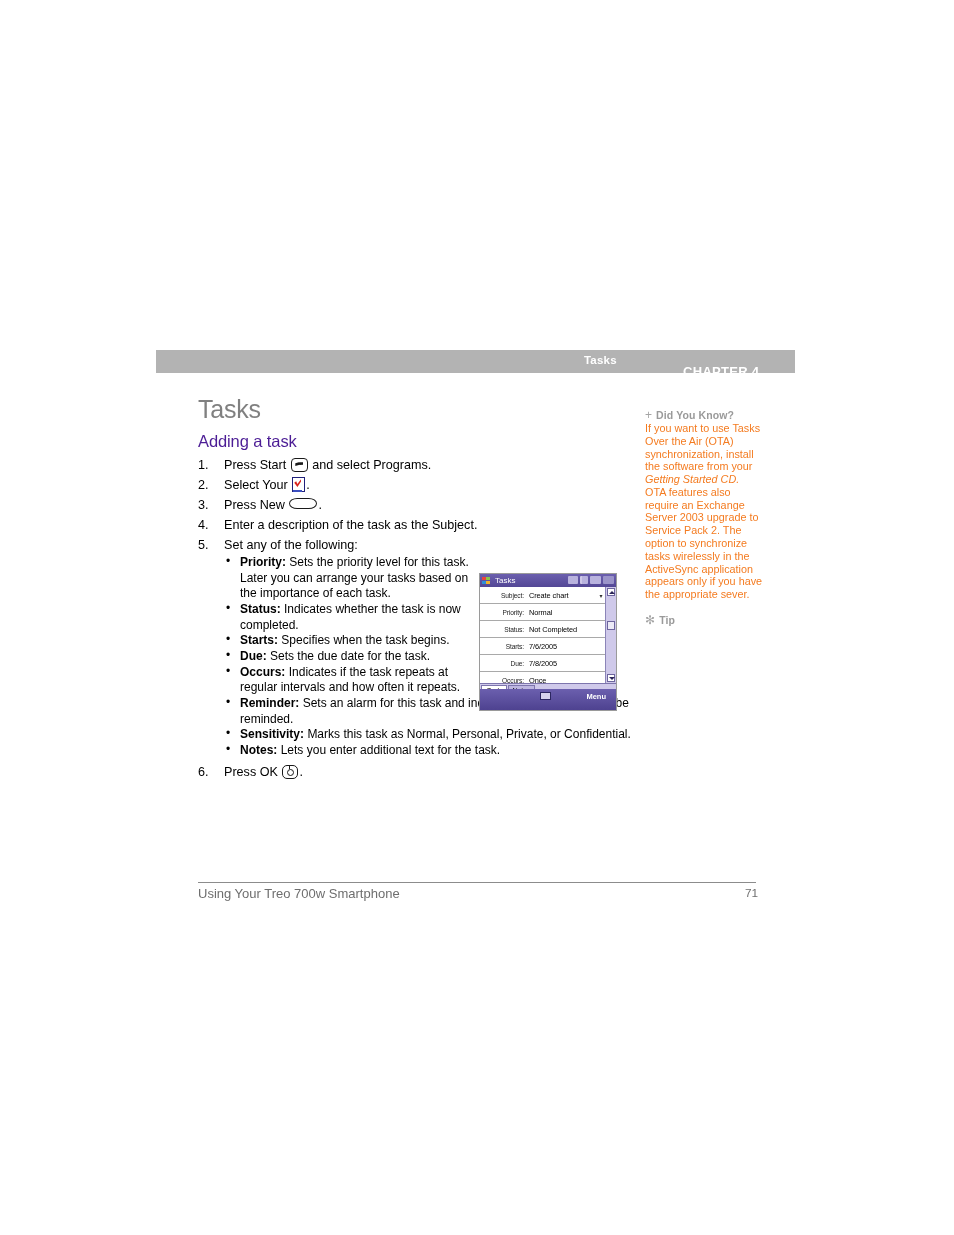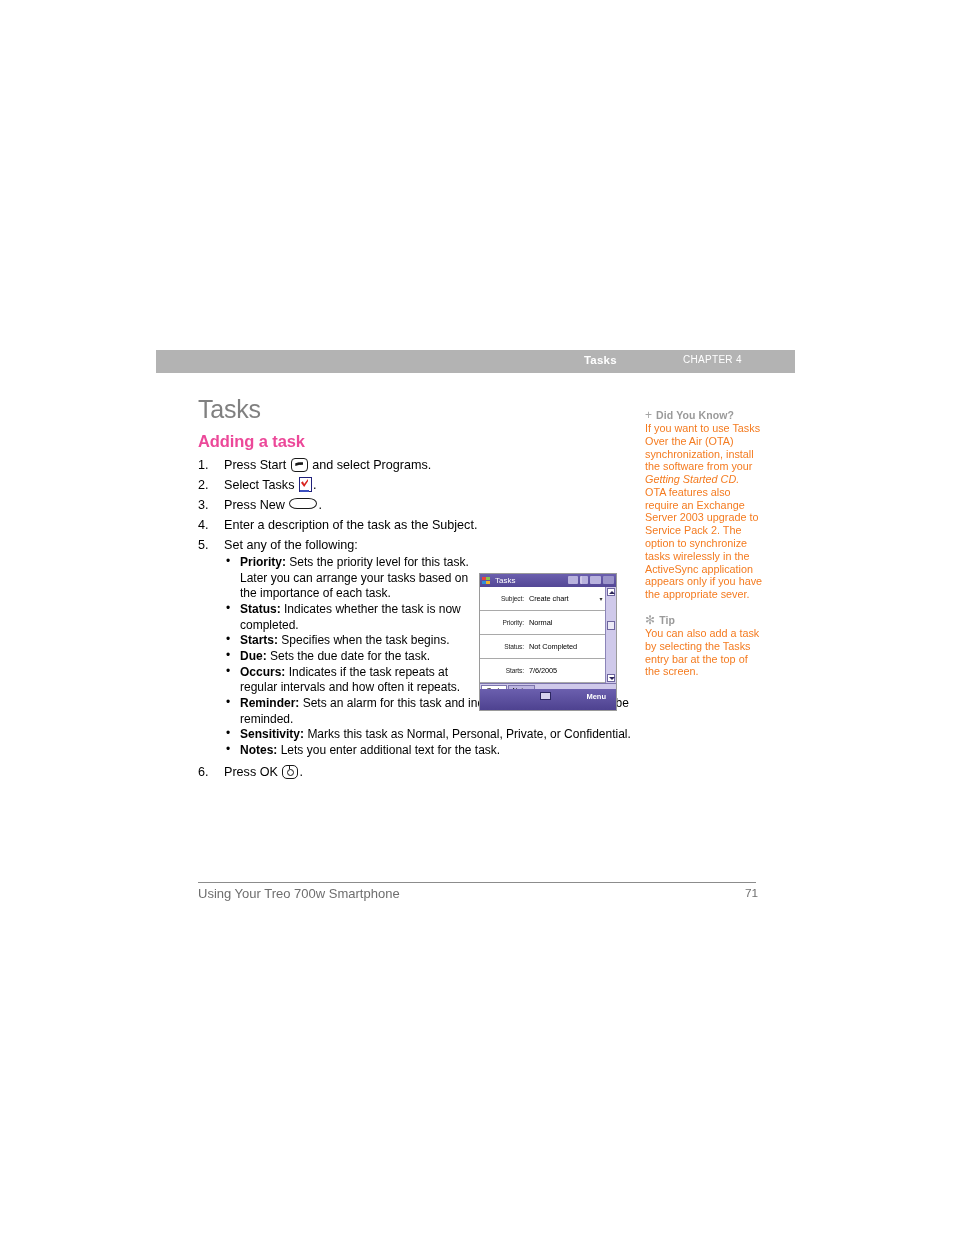--- a/index.html
+++ b/index.html
@@ -38,23 +38,23 @@
     left: 428px;
     top: 4px;
     font-size: 11.5px;
     font-weight: bold;
     color: #ffffff;
     letter-spacing: 0.2px;
   }
   .header-bar .hdr-chapter {
     position: absolute;
     left: 527px;
-    top: 4px;
-    font-size: 10px;
-    font-weight: normal;
+    top: 14px;
+    font-size: 13px;
+    font-weight: bold;
     color: #ffffff;
     letter-spacing: 0.3px;
   }
 
   
   .main-col {
     position: absolute;
     left: 198px;
     top: 396px;
     width: 420px;
@@ -69,22 +69,22 @@
   }
   .intro-para {
     font-size: 12.6px;
     color: #000000;
     line-height: 1.30;
     margin: 0 0 19px 0;
     width: 412px;
   }
   .sub-head {
     font-size: 16.5px;
-    color: #ec4899;
-    font-weight: bold;
+    color: #4c1d95;
+    font-weight: normal;
     margin: 0 0 6px 0;
     letter-spacing: -0.1px;
   }
 
   
   ol.steps {
     list-style: none;
     margin: 0;
     padding: 0;
     font-size: 12.6px;
@@ -274,21 +274,21 @@
     height: 96px;
     background: #ffffff;
   }
   .ds-rows {
     position: absolute;
     left: 0; top: 0;
     right: 11px;
     bottom: 0;
   }
   .ds-row {
-    height: 24px;
+    height: 17px;
     display: flex;
     align-items: center;
     border-bottom: 1px solid #a9a9a9;
     box-sizing: border-box;
   }
   .ds-row .lbl {
     width: 47px;
     text-align: right;
     padding-right: 3px;
     font-size: 6.6px;
@@ -486,21 +486,21 @@
 
       <li>
         <span class="num">1.</span>
         <span class="step-text">Press Start</span>
         <span class="key-ico ico-start"></span>
         <span class="step-text">and select Programs.</span>
       </li>
 
       <li>
         <span class="num">2.</span>
-        <span class="step-text">Select Tasks</span>
+        <span class="step-text">Select Your</span>
         <span class="key-ico ico-tasks"></span><span class="step-text">.</span>
       </li>
 
       <li>
         <span class="num">3.</span>
         <span class="step-text">Press New</span>
         <span class="key-ico ico-softkey"></span><span class="step-text">.</span>
       </li>
 
       <li>
@@ -650,21 +650,20 @@
     <div class="side-head">
       <span class="glyph">+</span>
       <span>Did You Know?</span>
     </div>
     <p class="side-body"><span>If you want to use Tasks Over the Air (OTA) synchronization, install the software from your </span><i>Getting Started CD.</i><span> OTA features also require an Exchange Server 2003 upgrade to Service Pack 2. The option to synchronize tasks wirelessly in the ActiveSync application appears only if you have the appropriate sever.</span></p>
 
     <div class="side-head side-block-2">
       <span class="glyph">✻</span>
       <span>Tip</span>
     </div>
-    <p class="side-body">You can also add a task by selecting the Tasks entry bar at the top of the screen.</p>
 
   </div>
 
   <div class="footer-rule"></div>
   <div class="footer-left">Using Your Treo 700w Smartphone</div>
   <div class="footer-right">71</div>
 
 </div>
 
 </body></html>

